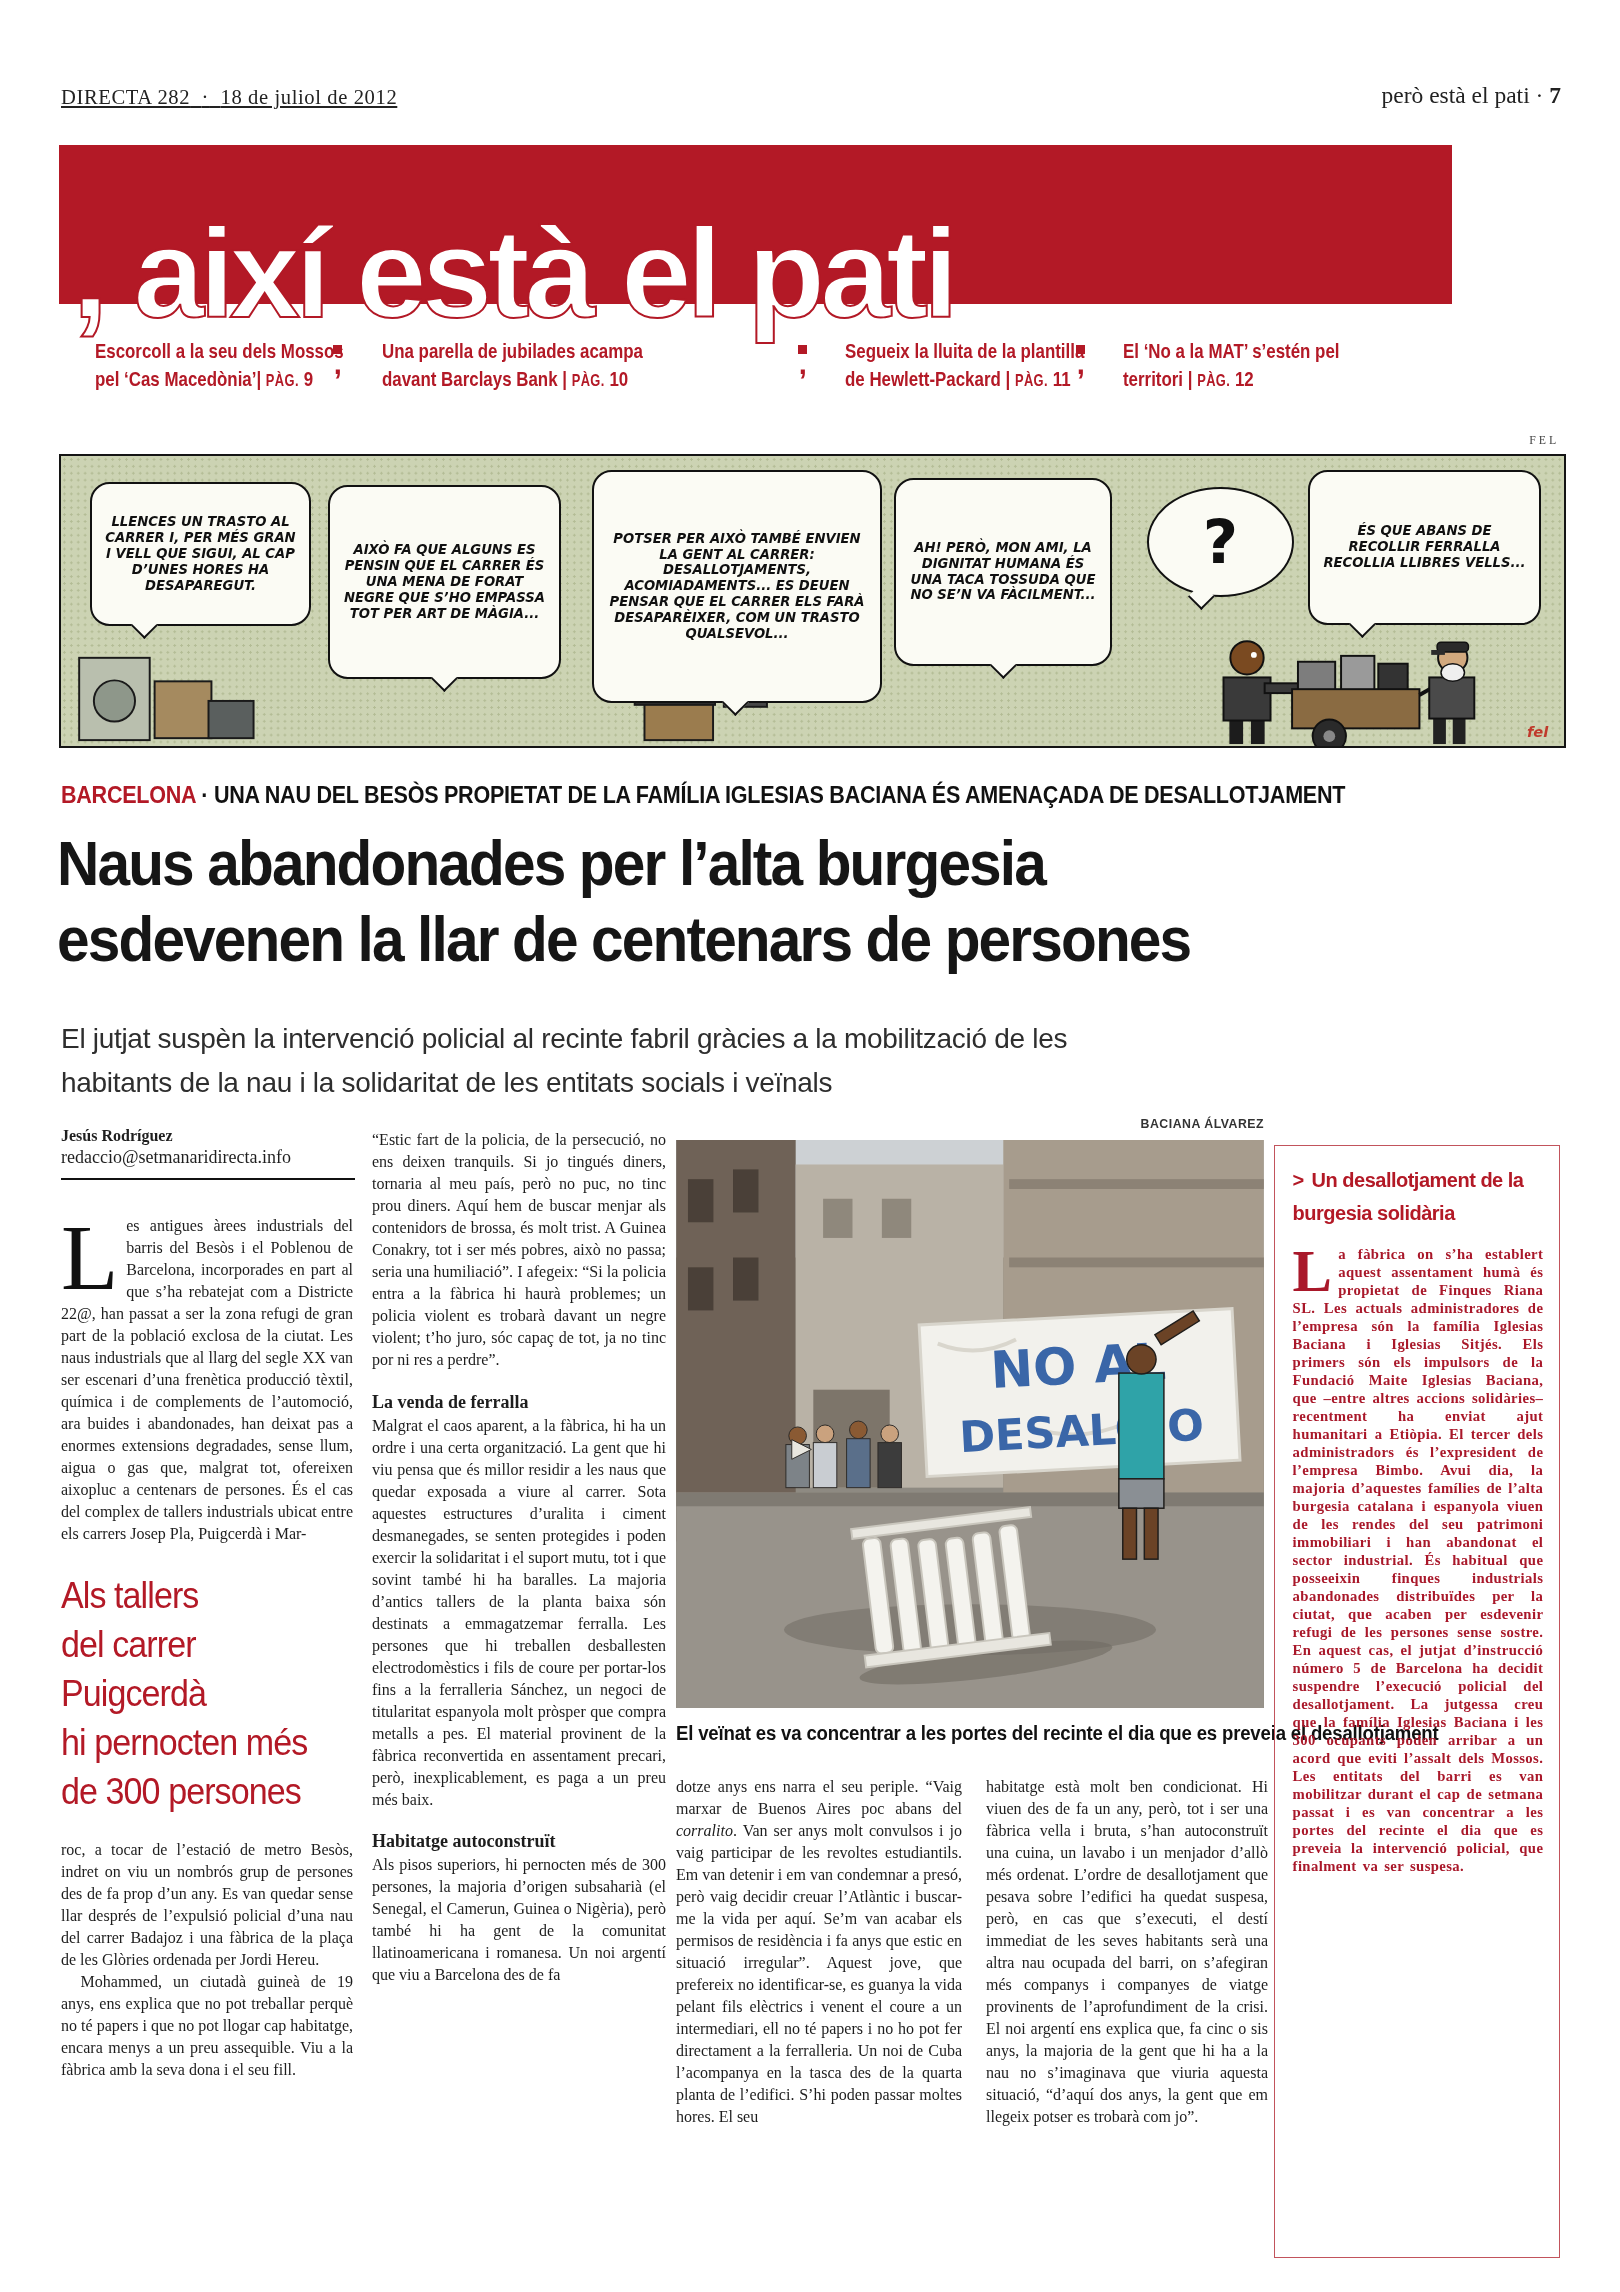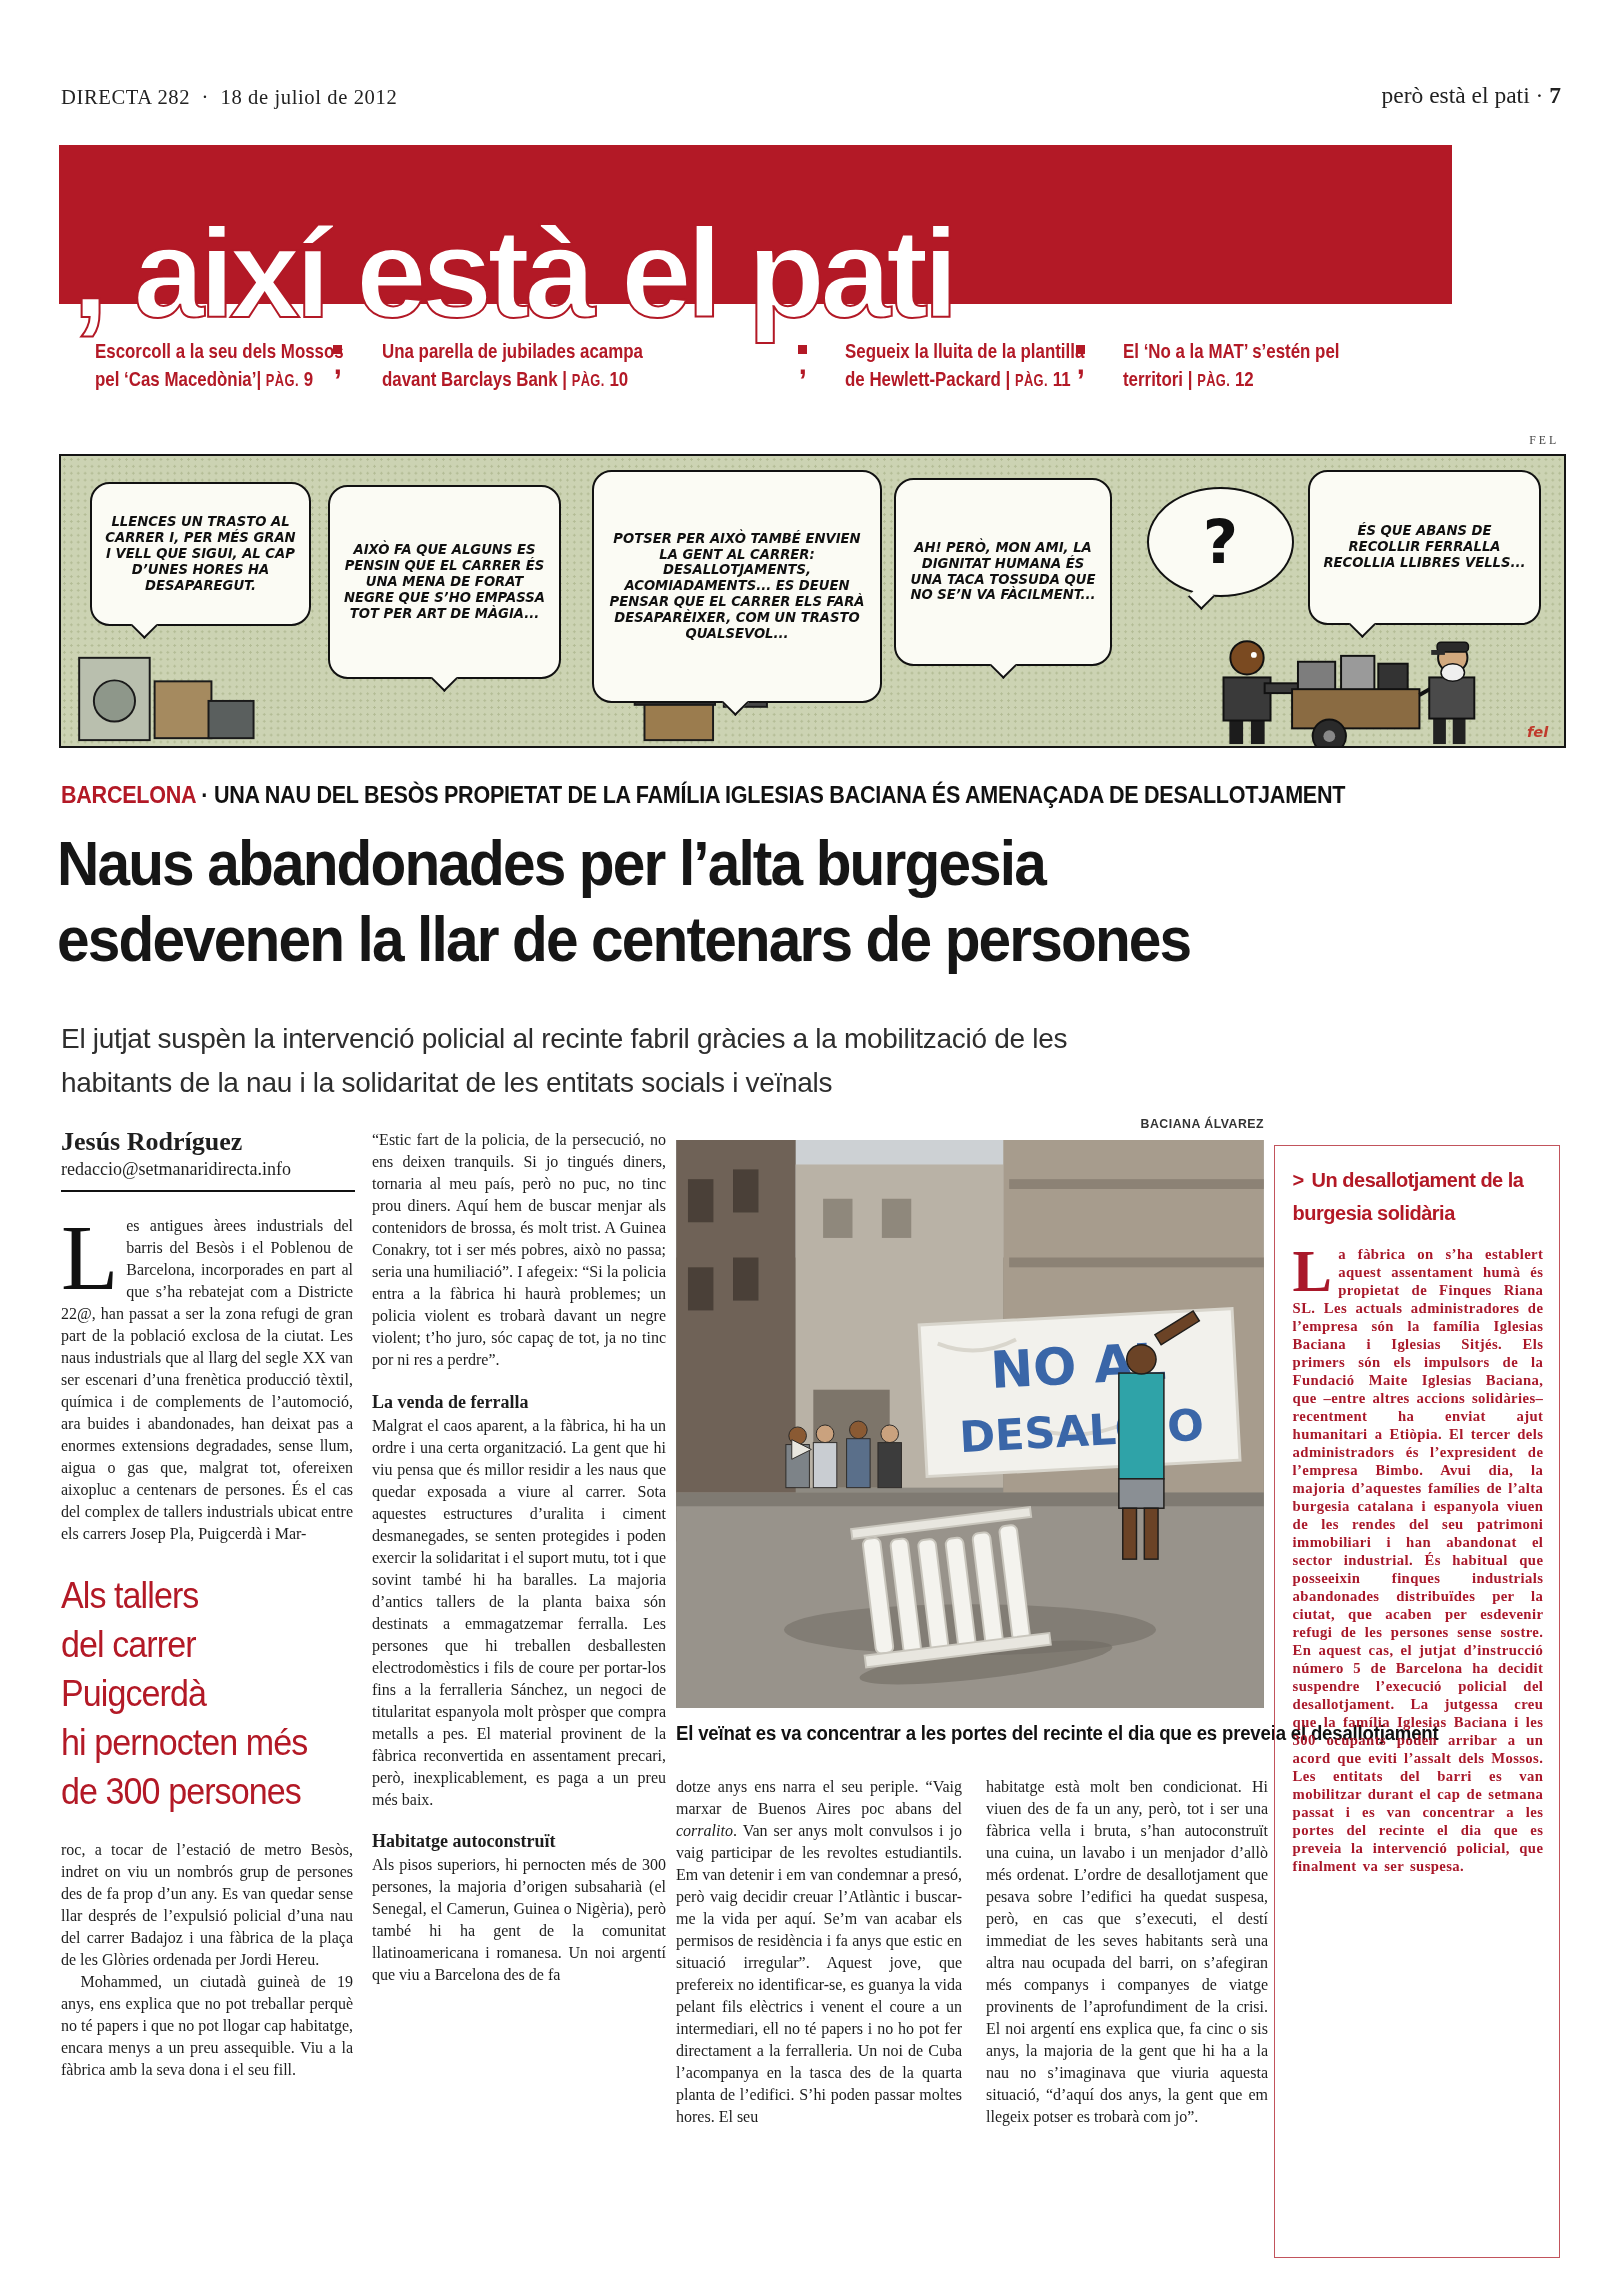--- a/index.html
+++ b/index.html
@@ -1,21 +1,21 @@
 <!DOCTYPE html>
 <html><head>
 <meta charset="utf-8">
 <style>
   html,body{margin:0;padding:0;background:#e8e8e8;}
   .page{position:relative;width:1620px;height:2293px;background:#fff;overflow:hidden;
         font-family:"Liberation Serif",serif;color:#1f1f1f;margin:0 auto;}
   .abs{position:absolute;}
 
   
-  .folio-left{left:61px;top:86px;font-size:20.6px;letter-spacing:0.6px;color:#222;}
+  .folio-left{left:61px;top:86px;font-size:20.6px;letter-spacing:0.6px;color:#222;text-decoration:underline;}
   .folio-right{right:59px;top:82px;font-size:23.5px;color:#222;}
   .folio-right b{font-weight:bold;}
 
   
   .banner{left:59px;top:145px;width:1393px;height:159px;background:#b31926;}
   .banner-title{position:absolute;left:13.7px;bottom:-33px;white-space:nowrap;
     font-family:"Liberation Sans",sans-serif;font-weight:bold;font-size:127px;
     letter-spacing:-4.9px;color:#fff;-webkit-text-stroke:2px #b31926;line-height:1;}
 
   
@@ -54,21 +54,21 @@
     transform-origin:0 0;color:#111;}
   .kicker .loc{color:#b31926;}
   .headline{left:57px;top:825px;font-family:"Liberation Sans",sans-serif;font-weight:bold;
     font-size:63px;line-height:76px;letter-spacing:-2px;color:#161616;
     transform:scaleX(.93);transform-origin:0 0;white-space:nowrap;}
   .deck{left:61px;top:1017px;width:1098px;font-family:"Liberation Sans",sans-serif;
     font-size:28px;line-height:44px;letter-spacing:-0.3px;color:#2e2e2e;}
 
   
   .byline{left:61px;top:1127px;width:294px;}
-  .byline .name{font-weight:bold;font-size:26px;}
+  .byline .name{font-weight:bold;font-size:16px;}
   .byline .mail{font-size:18px;margin-top:2px;}
   .byline .rule{border-top:2px solid #111;margin-top:9.8px;}
 
   
   .bodytext{font-size:16px;line-height:22px;text-align:justify;color:#1d1d1d;}
   .bodytext p{margin:0;}
   .bodytext p.ind{text-indent:19.6px;}
   .col1{left:61px;top:1215px;width:292px;}
   .col2{left:372px;top:1129px;width:294px;}
   .col3{left:676px;top:1776px;width:286px;}

